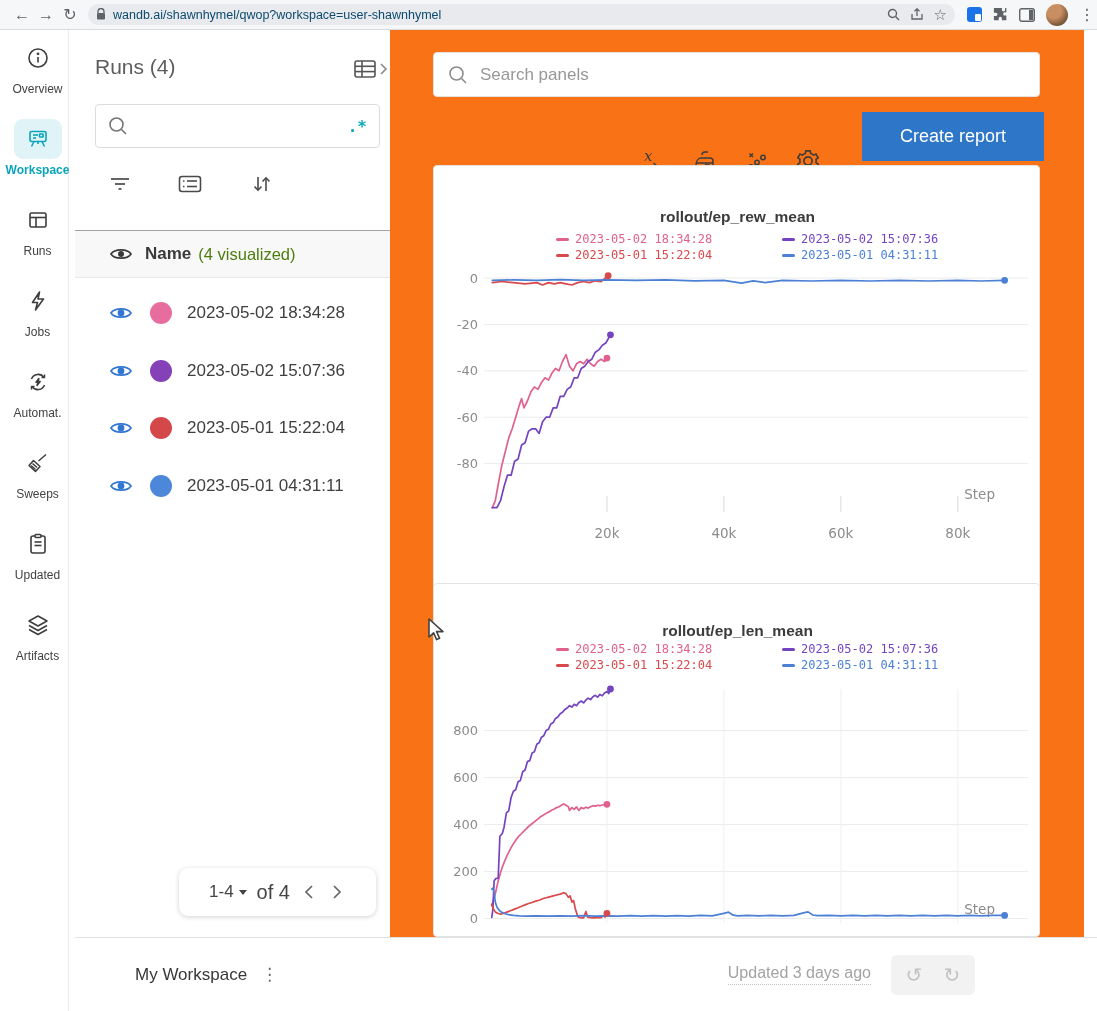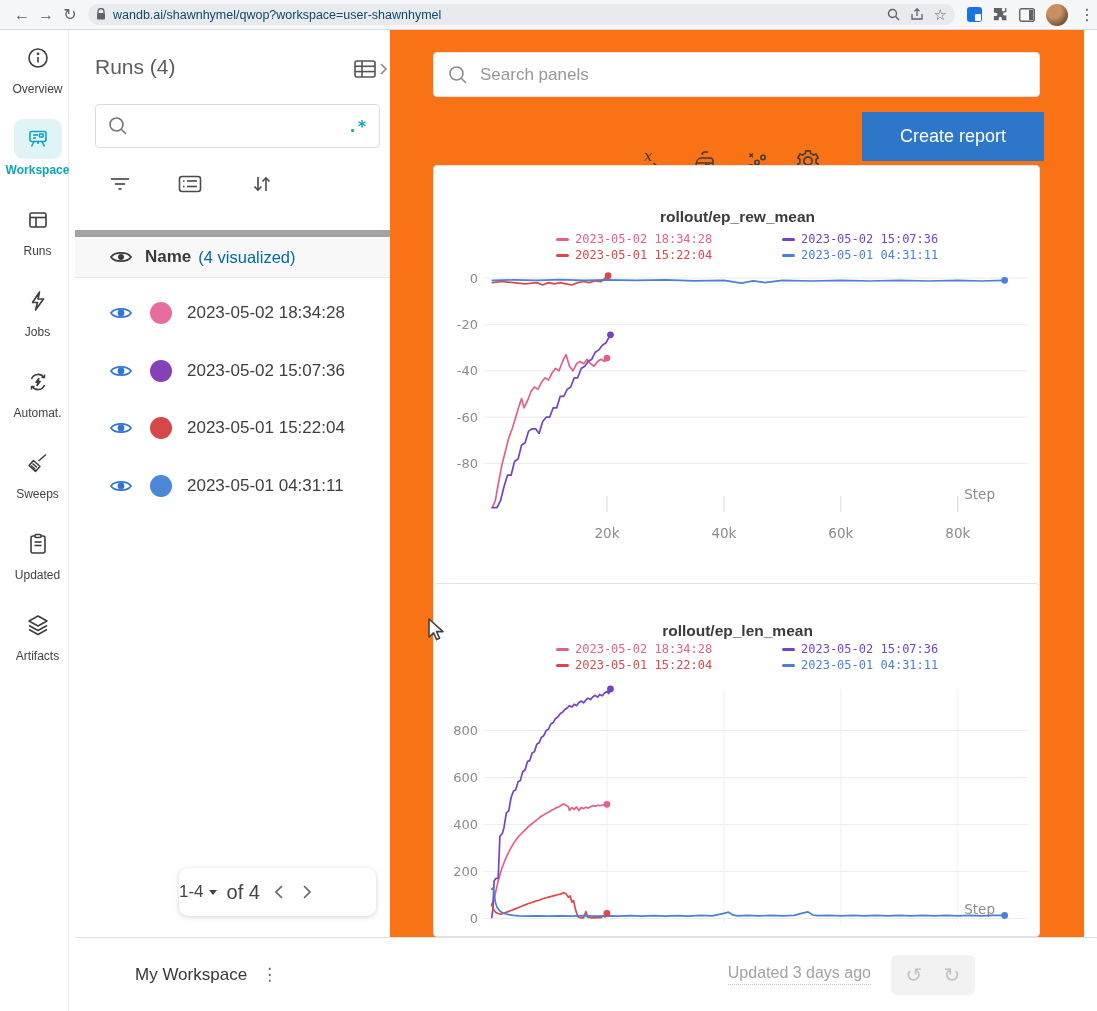--- a/index.html
+++ b/index.html
@@ -38,28 +38,28 @@
                 border-right:1px solid #ededed; }
   #runs-title { position:absolute; left:20px; top:25px; font-size:21px; color:#5d5d5d; }
   #runs-table-btn { position:absolute; left:278px; top:28px; display:flex; align-items:center; gap:2px; cursor:pointer; }
   #runs-search { position:absolute; left:20px; top:74px; width:285px; height:44px; border:1px solid #dcdcdc;
                  border-radius:4px; display:flex; align-items:center; padding:0 12px; background:#fff; }
   #runs-search input { border:none; outline:none; flex:1; font-size:15px; margin-left:10px; min-width:0; }
   .regex-label { font-family:"DejaVu Sans Mono",monospace; font-size:16px; font-weight:bold; color:#0ca8bd; cursor:pointer; }
   #filter-row { position:absolute; left:0px; top:134px; width:328px; height:40px; display:flex; align-items:center; }
   .f-ic { margin-left:0; cursor:pointer; display:flex; align-items:center; justify-content:center; width:24px; height:24px; }
   #name-header { position:absolute; left:0; top:200px; width:327px; height:48px; background:#f8f8f8;
-                 border-top:7px solid #a3a3a3; border-bottom:1px solid #e8e8e8; display:flex; align-items:center; }
+                 border-top:1px solid #a3a3a3; border-bottom:1px solid #e8e8e8; display:flex; align-items:center; }
   #name-header .nh-name { font-size:17px; font-weight:bold; color:#3a3a3a; margin-left:12px; }
-  #name-header .nh-count { font-size:16.5px; color:#0369a1; margin-left:7px; }
+  #name-header .nh-count { font-size:16.5px; color:#4d7c0f; margin-left:7px; }
   .run-row { position:absolute; left:0; width:327px; height:58px; display:flex; align-items:center; cursor:pointer; }
   .run-dot { width:22px; height:22px; border-radius:50%; margin-left:17px; }
   .run-name { font-size:17px; color:#3f3f3f; margin-left:15px; }
   #pagination { position:absolute; left:104px; top:838px; width:197px; height:48px; background:#fff; border-radius:9px;
-                box-shadow:0 1px 5px rgba(0,0,0,.18); display:flex; align-items:center; justify-content:flex-start; gap:10px; }
+                box-shadow:0 1px 5px rgba(0,0,0,.18); display:flex; align-items:center; justify-content:center; gap:10px; }
   #pagination .pg-range { font-size:17px; color:#444; cursor:pointer; display:flex; align-items:center; gap:5px; }
   .tri-down { width:0; height:0; border-left:4.5px solid transparent; border-right:4.5px solid transparent; border-top:5.5px solid #444; }
   #pagination .pg-of { font-size:20px; color:#444; }
   .pg-chev { cursor:pointer; display:flex; align-items:center; padding:0 4px; }
 
   
   #main { position:absolute; left:390px; top:30px; width:694px; height:907px; background:#f97316; }
   #panel-search { position:absolute; left:43px; top:22px; width:607px; height:45px; background:#fff;
                   border:1px solid #e2e2e2; border-radius:4px; display:flex; align-items:center; padding:0 14px; }
   #panel-search input { border:none; outline:none; flex:1; font-size:17px; margin-left:12px; background:transparent; color:#444; }

